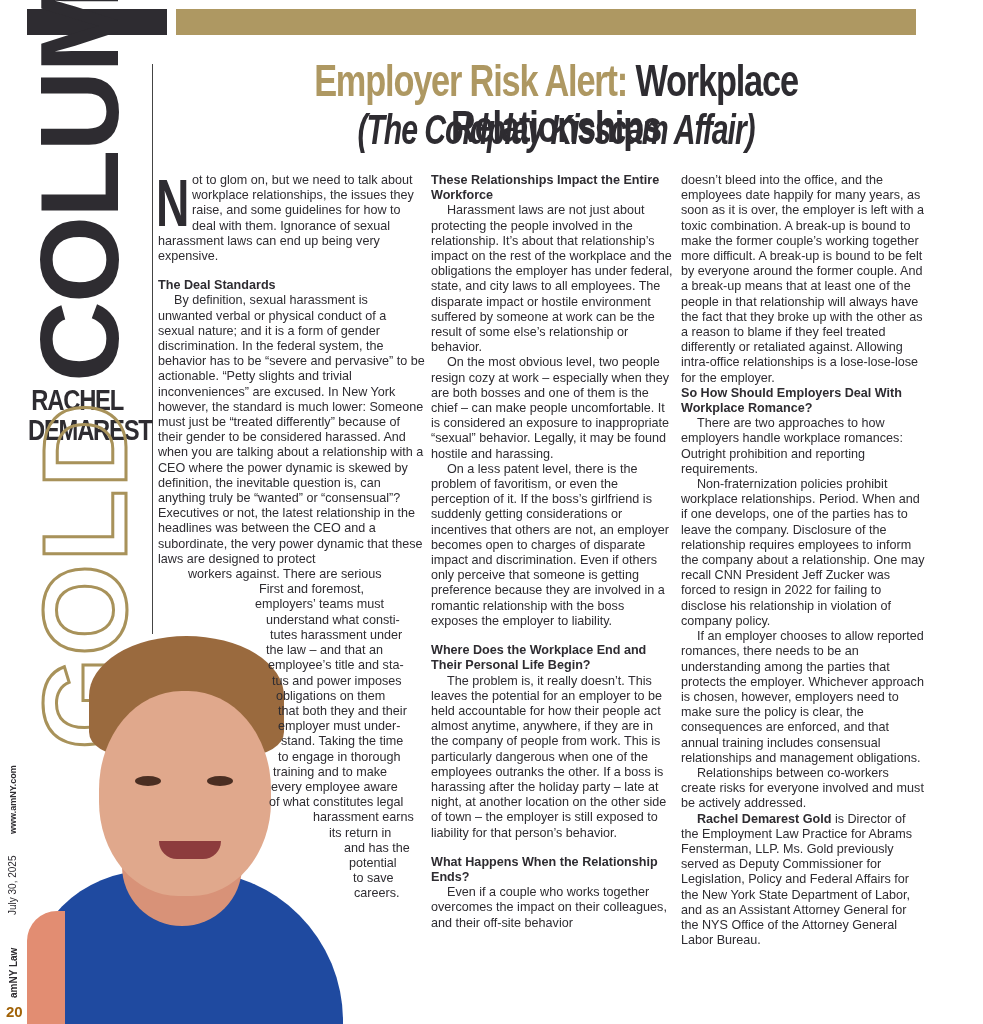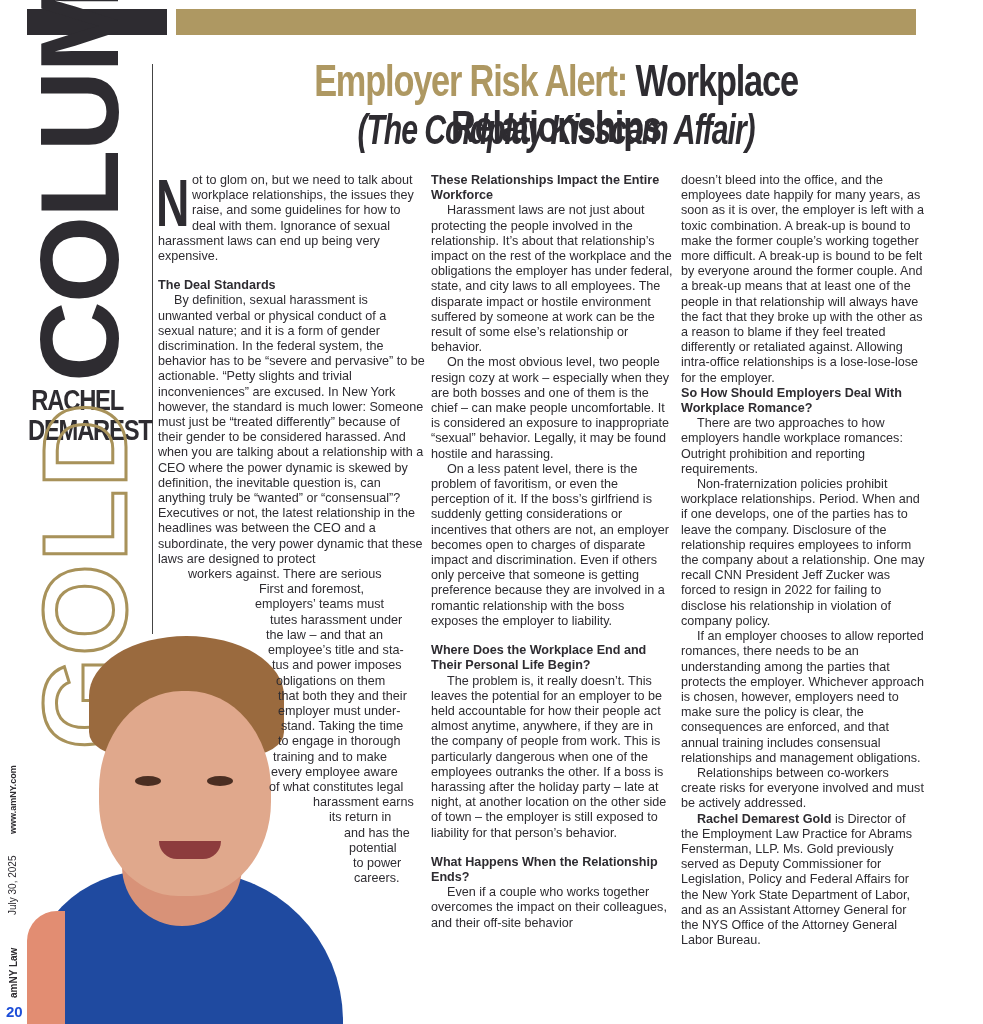--- a/index.html
+++ b/index.html
@@ -41,21 +41,21 @@
 
   
   .folio { position: absolute; left: 0; top: 740px; width: 30px; height: 284px; }
   .folio .rot {
     position: absolute; white-space: nowrap; transform: rotate(-90deg);
     transform-origin: left top; font-size: 10px; color: #2e2c31;
   }
   .folio .site { left: 8px; top: 94px; font-weight: 700; font-size: 9px; }
   .folio .date { left: 7px; top: 175px; font-size: 10px; }
   .folio .pub { left: 8px; top: 258px; font-weight: 700; font-size: 10px; }
-  .page-num { position: absolute; left: 6px; top: 1003px; font-weight: 700; font-size: 15px; color: #1d4ed8; }
+  .page-num { position: absolute; left: 6px; top: 1003px; font-weight: 700; font-size: 15px; color: #a16207; }
 
   
   .headline {
     position: absolute; left: 176px; top: 58px; width: 760px; text-align: center;
     font-weight: 700; font-size: 44px; line-height: 46px; letter-spacing: -1.5px;
     transform: scaleX(0.78); transform-origin: center top;
   }
   .headline .gold { color: #ae9862; }
   .headline .dark { color: #2e2c31; }
   .subhead {
@@ -142,37 +142,38 @@
   <p class="noindent">
     <span class="dropcap">N</span><span>ot to glom on, but we need to talk about workplace relationships, the issues they raise, and some guidelines for how to deal with them. Ignorance of sexual harassment laws can end up being very expensive.</span>
   </p>
   <div class="gap"></div>
   <h3>The Deal Standards</h3>
   <p>By definition, sexual harassment is unwanted verbal or physical conduct of a sexual nature; and it is a form of gender discrimination. In the federal system, the behavior has to be “severe and pervasive” to be actionable. “Petty slights and trivial inconveniences” are excused. In New York however, the standard is much lower: Someone must just be “treated differently” because of their gender to be considered harassed. And when you are talking about a relationship with a CEO where the power dynamic is skewed by definition, the inevitable question is, can anything truly be “wanted” or “consensual”? Executives or not, the latest relationship in the headlines was between the CEO and a subordinate, the very power dynamic that these laws are designed to protect</p>
   <div class="wrap-lines" style="position:relative;">
     <div style="padding-left:30px">workers against. There are serious</div>
     <div style="padding-left:101px">First and foremost,</div>
     <div style="padding-left:97px">employers’ teams must</div>
+    <div style="padding-left:108px">understand what consti-</div>
     <div style="padding-left:112px">tutes harassment under</div>
     <div style="padding-left:108px">the law – and that an</div>
     <div style="padding-left:110px">employee’s title and sta-</div>
     <div style="padding-left:114px">tus and power imposes</div>
     <div style="padding-left:118px">obligations on them</div>
     <div style="padding-left:120px">that both they and their</div>
     <div style="padding-left:120px">employer must under-</div>
     <div style="padding-left:123px">stand. Taking the time</div>
     <div style="padding-left:120px">to engage in thorough</div>
     <div style="padding-left:115px">training and to make</div>
     <div style="padding-left:113px">every employee aware</div>
     <div style="padding-left:111px">of what constitutes legal</div>
     <div style="padding-left:155px">harassment earns</div>
     <div style="padding-left:171px">its return in</div>
     <div style="padding-left:186px">and has the</div>
     <div style="padding-left:191px">potential</div>
-    <div style="padding-left:195px">to power</div>
+    <div style="padding-left:195px">to save</div>
     <div style="padding-left:196px">careers.</div>
   </div>
 </div>
 
 <div class="col col2">
   <h3>These Relationships Impact the Entire Workforce</h3>
   <p>Harassment laws are not just about protecting the people involved in the relationship. It’s about that relationship’s impact on the rest of the workplace and the obligations the employer has under federal, state, and city laws to all employees. The disparate impact or hostile environment suffered by someone at work can be the result of some else’s relationship or behavior.</p>
   <p>On the most obvious level, two people resign cozy at work – especially when they are both bosses and one of them is the chief – can make people uncomfortable. It is considered an exposure to inappropriate “sexual” behavior. Legally, it may be found hostile and harassing.</p>
   <p>On a less patent level, there is the problem of favoritism, or even the perception of it. If the boss’s girlfriend is suddenly getting considerations or incentives that others are not, an employer becomes open to charges of disparate impact and discrimination. Even if others only perceive that someone is getting preference because they are involved in a romantic relationship with the boss exposes the employer to liability.</p>
   <div class="gap"></div>

